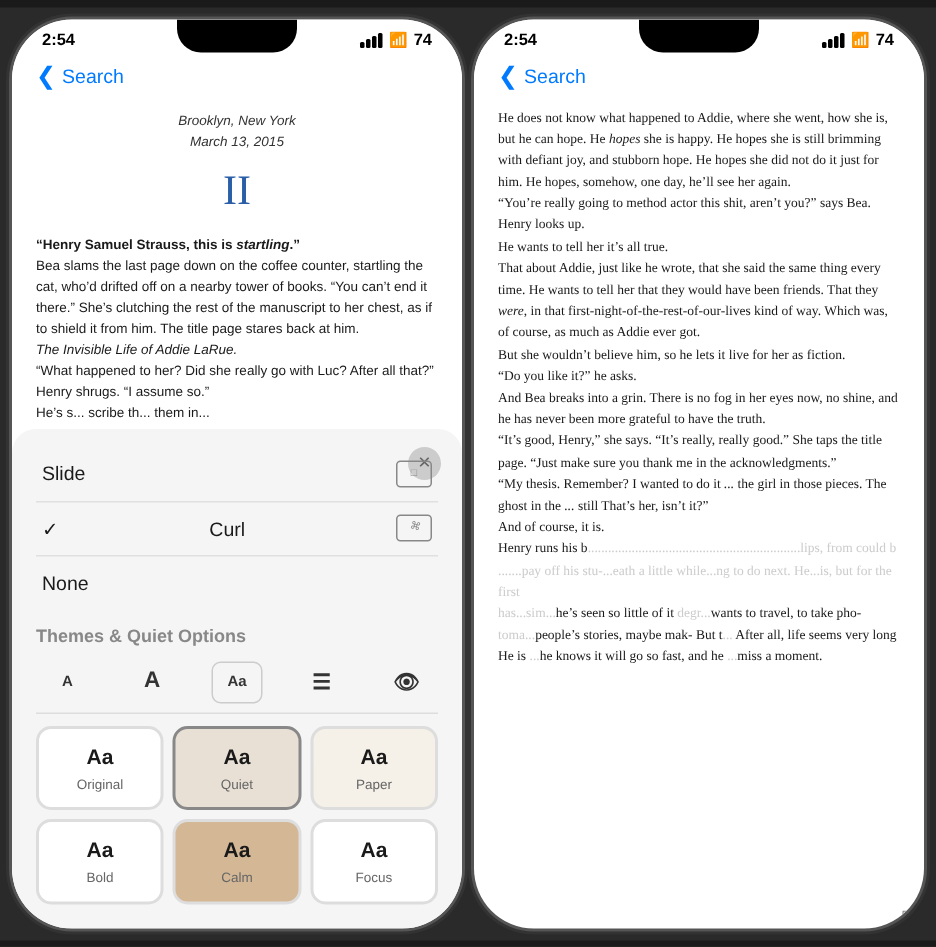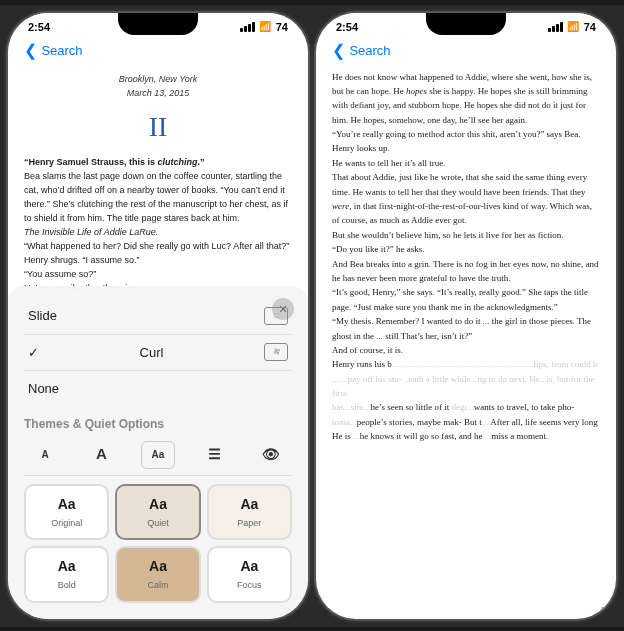--- a/index.html
+++ b/index.html
@@ -289,26 +289,25 @@
       <span>Search</span>
     </div>
 
     <div class="book-content">
       <div class="book-header">
         <div>Brooklyn, New York</div>
         <div>March 13, 2015</div>
       </div>
       <div class="chapter-num">II</div>
       <div class="book-text">
-        <p><span class="bold">“Henry Samuel Strauss, this is <em>clutching</em>.”</span></p>
+        <p><span class="bold">“Henry Samuel Strauss, this is <em>startling</em>.”</span></p>
         <p>Bea slams the last page down on the coffee counter, startling the cat, who’d drifted off on a nearby tower of books. “You can’t end it there.” She’s clutching the rest of the manuscript to her chest, as if to shield it from him. The title page stares back at him.</p>
         <p><em>The Invisible Life of Addie LaRue.</em></p>
         <p>“What happened to her? Did she really go with Luc? After all that?”</p>
         <p>Henry shrugs. “I assume so.”</p>
-        <p>“You assume so?”</p>
         <p>He’s s... scribe th... them in...</p>
       </div>
 
       <div class="overlay-panel">
         <div class="close-btn">✕</div>
 
         <div class="scroll-options">
           <div class="scroll-option-row">
             <span>Slide</span>
             <div class="scroll-icon">

